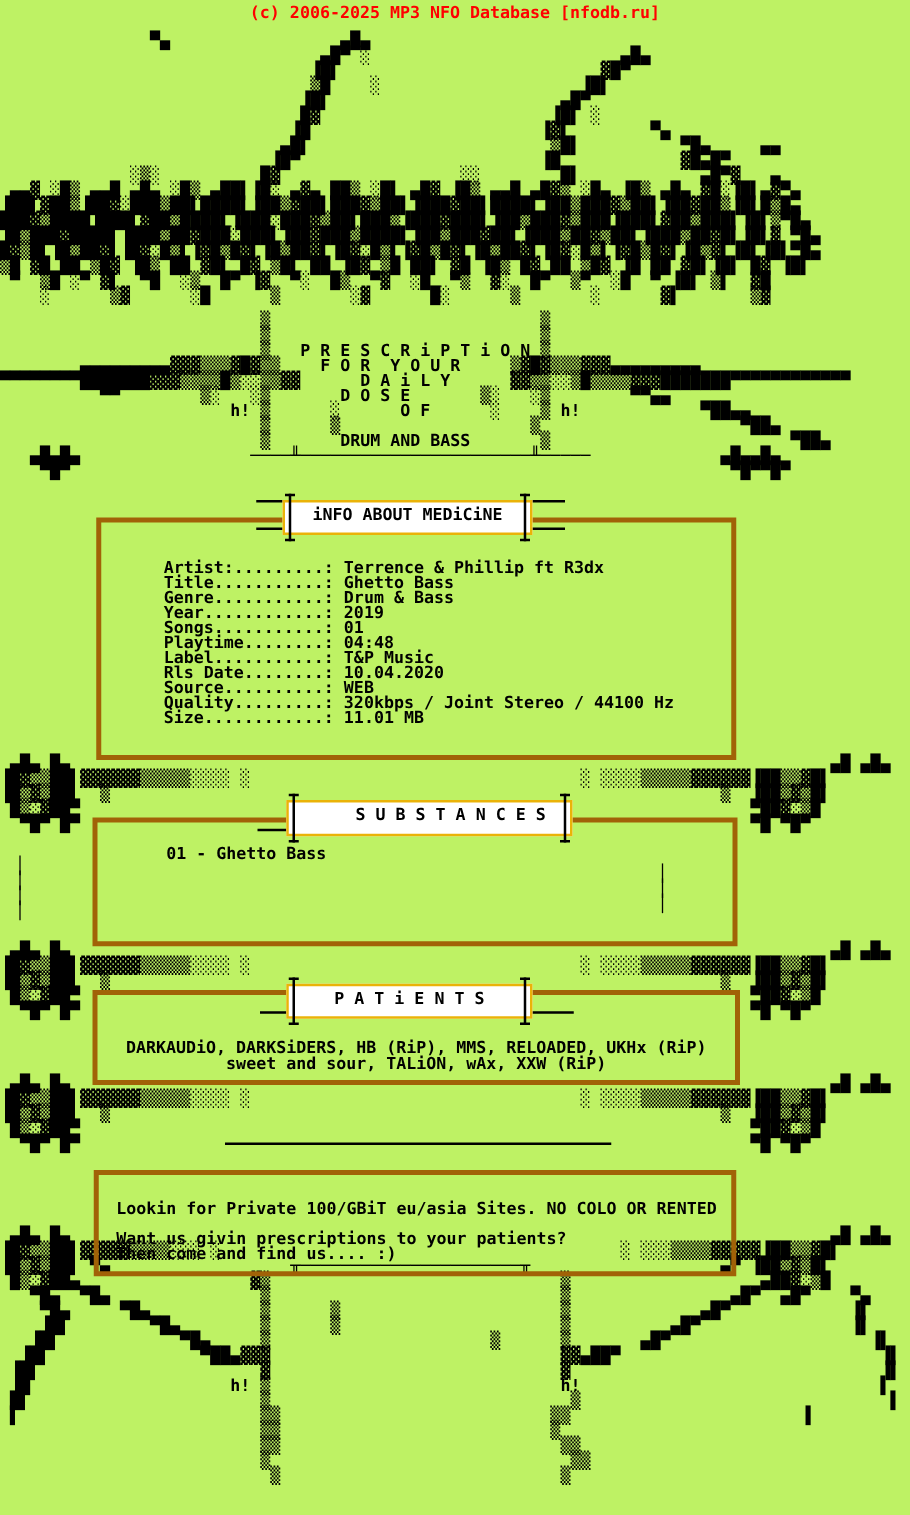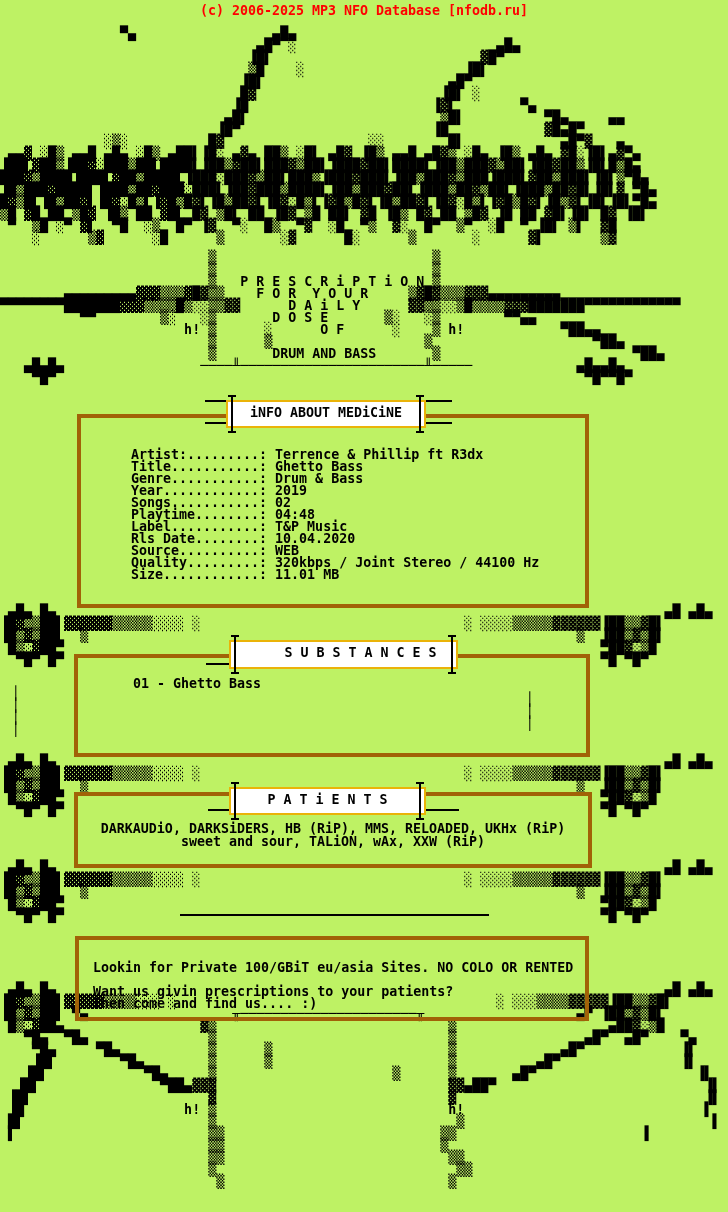--- a/index.html
+++ b/index.html
@@ -41,21 +41,21 @@
   #info-hline-bottom{left:205px;top:422px;width:247px;}
   #substances-hline{left:206px;top:663px;width:251px;}
   #patients-hline{left:208px;top:809px;width:251px;}
   #doctors-hline{left:180px;top:914px;width:309px;}
   .fields{position:absolute;left:50px;top:31px;}
   .fieldrow{height:12px;font:700 13.3px/12px "DejaVu Sans Mono",monospace;white-space:pre;}
   .fieldrow .val{padding-left:8px;}
   #track-line{position:absolute;left:55px;top:20px;font:700 13.3px/12px "DejaVu Sans Mono",monospace;white-space:pre;text-align:center;}
   #url-block{position:absolute;left:6px;top:48px;font:700 13.3px/12px "DejaVu Sans Mono",monospace;white-space:pre;margin:0;}
   #patients-lines{position:absolute;left:0;right:0;top:24px;text-align:center;
-                  font:700 13.3px/13px "DejaVu Sans Mono",monospace;white-space:pre;margin:2px;}
+                  font:700 13.3px/13px "DejaVu Sans Mono",monospace;white-space:pre;margin:12px;}
   #doctors-lines{position:absolute;left:14px;top:22px;
                  font:700 13.3px/12px "DejaVu Sans Mono",monospace;white-space:pre;margin:0;}
   #credits-block{position:absolute;left:180px;top:1017px;width:300px;text-align:center;
                  font:700 13.3px/12px "DejaVu Sans Mono",monospace;white-space:pre;margin:0;z-index:2;}
 </style>
 </head>
 <body>
 
 <div id="page">
 
@@ -93,21 +93,21 @@
     ▀█▀                                                                  ▀█▀▀█▀</pre>
 
   <div class="hline" id="info-hline-top"></div>
   <div class="hline" id="info-hline-bottom"></div>
   <div class="box" id="info-box">
     <div class="fields">
       <div class="fieldrow"><span class="lbl">Artist:.........:</span><span class="val">Terrence &amp; Phillip ft R3dx</span></div>
       <div class="fieldrow"><span class="lbl">Title...........:</span><span class="val">Ghetto Bass</span></div>
       <div class="fieldrow"><span class="lbl">Genre...........:</span><span class="val">Drum &amp; Bass</span></div>
       <div class="fieldrow"><span class="lbl">Year............:</span><span class="val">2019</span></div>
-      <div class="fieldrow"><span class="lbl">Songs...........:</span><span class="val">02</span></div>
+      <div class="fieldrow"><span class="lbl">Songs...........:</span><span class="val">01</span></div>
       <div class="fieldrow"><span class="lbl">Playtime........:</span><span class="val">04:48</span></div>
       <div class="fieldrow"><span class="lbl">Label...........:</span><span class="val">T&amp;P Music</span></div>
       <div class="fieldrow"><span class="lbl">Rls Date........:</span><span class="val">10.04.2020</span></div>
       <div class="fieldrow"><span class="lbl">Source..........:</span><span class="val">WEB</span></div>
       <div class="fieldrow"><span class="lbl">Quality.........:</span><span class="val">320kbps / Joint Stereo / 44100 Hz</span></div>
       <div class="fieldrow"><span class="lbl">Size............:</span><span class="val">11.01 MB</span></div>
     </div>
   </div>
   <div class="titlebox" id="info-title">
     <i class="conn connL"></i>

